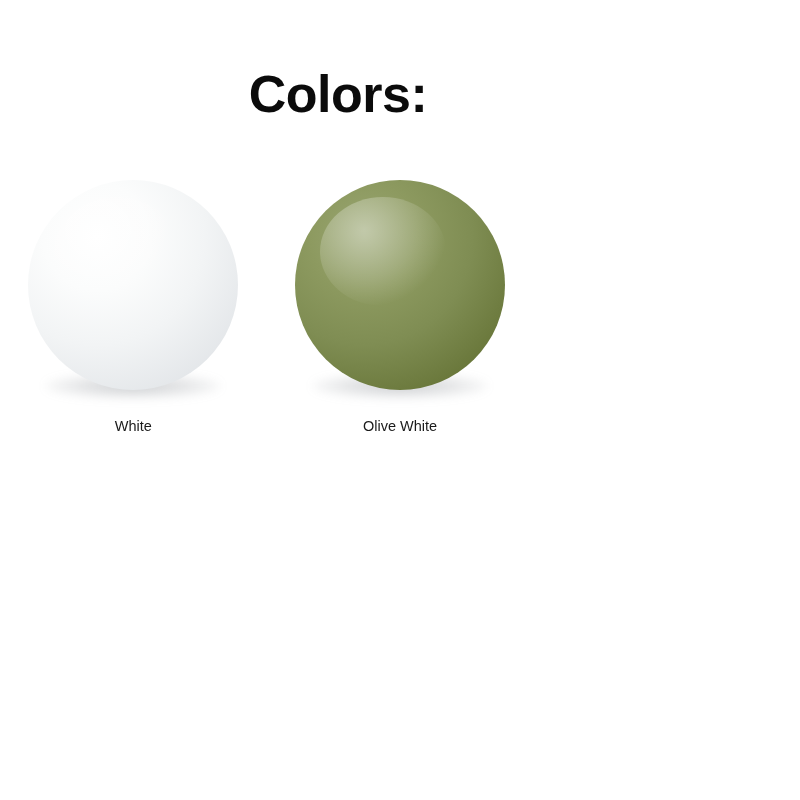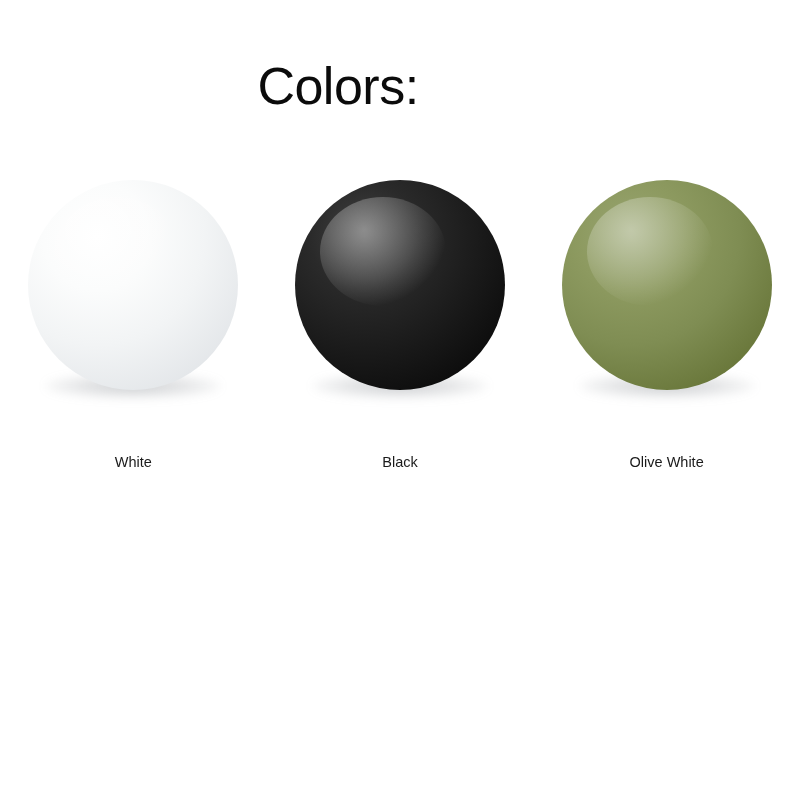--- a/index.html
+++ b/index.html
@@ -17,26 +17,26 @@
   .page {
     position: relative;
     width: 800px;
     height: 800px;
     background: #ffffff;
   }
 
   
   .title {
     position: absolute;
-    top: 60px;
+    top: 68px;
     left: 0;
     width: 676px;
     text-align: center;
     font-size: 52px;
-    font-weight: 400;
+    font-weight: 700;
     letter-spacing: -0.5px;
     color: #0b0b0b;
     line-height: 1;
   }
 
   
   .grid {
     position: absolute;
     top: 180px;
     left: 0;
@@ -45,21 +45,20 @@
     grid-template-columns: repeat(3, 1fr);
     grid-template-rows: 272px 272px;
     justify-items: center;
   }
 
   .swatch {
     width: 240px;
     display: flex;
     flex-direction: column;
     align-items: center;
-    gap: 36px;
   }
 
   .sphere-wrap {
     position: relative;
     width: 210px;
     height: 210px;
   }
 
   
   .sphere-wrap::after {
@@ -124,26 +123,20 @@
 
     <div class="swatch">
       <div class="sphere-wrap">
         <div class="sphere" style="background: radial-gradient(circle at 33% 27%, rgb(255, 255, 255) 0%, rgb(251, 252, 252) 26%, rgb(242, 244, 245) 52%, rgb(227, 230, 233) 82%, rgb(220, 223, 227) 100%);"></div>
       </div>
       <div class="label">White</div>
     </div>
 
 
 
-    <div class="swatch">
-      <div class="sphere-wrap">
-        <div class="sphere" style="background: radial-gradient(circle at 33% 27%, rgb(67, 67, 67) 0%, rgb(42, 42, 42) 26%, rgb(28, 28, 28) 52%, rgb(12, 12, 12) 82%, rgb(5, 5, 5) 100%);"></div>
-      </div>
-      <div class="label">Black</div>
-    </div>
 
 
     <div class="swatch">
       <div class="sphere-wrap">
         <div class="sphere" style="background: radial-gradient(circle at 33% 27%, rgb(154, 166, 115) 0%, rgb(141, 154, 96) 26%, rgb(127, 141, 83) 52%, rgb(104, 118, 57) 82%, rgb(87, 101, 45) 100%);"></div>
       </div>
       <div class="label">Olive White</div>
     </div>
 
   </div>

